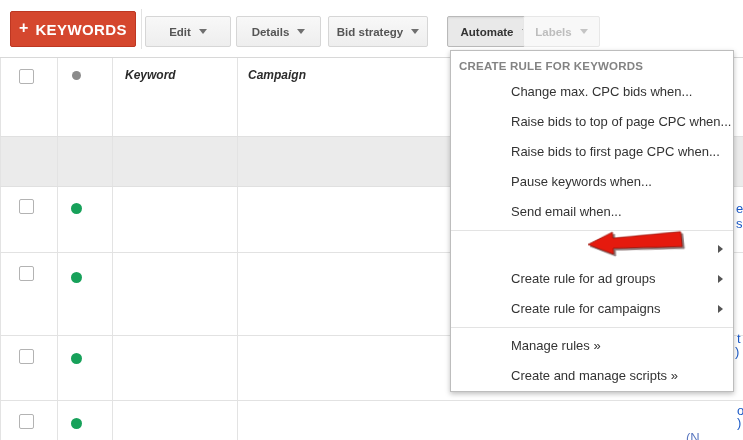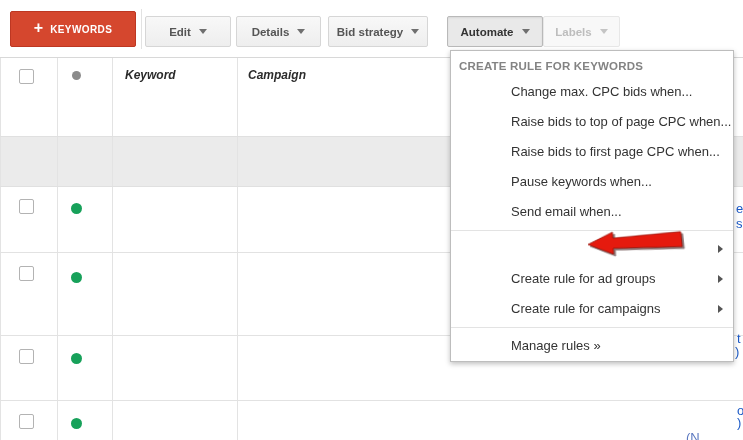--- a/index.html
+++ b/index.html
@@ -9,21 +9,21 @@
     -webkit-font-smoothing:antialiased;
   }
   
   .toolbar{position:absolute;left:0;top:0;width:743px;height:57px;background:#fff;}
   .red-btn{
     position:absolute;left:10px;top:11px;width:126px;height:36px;box-sizing:border-box;
     background:#d5472e;border:1px solid #bd3722;border-radius:2px;color:#fff;
     display:flex;align-items:center;justify-content:center;gap:7px;cursor:pointer;
   }
   .red-btn .plus{font-size:16px;font-weight:bold;line-height:1;margin-top:-2px;}
-  .red-btn .lbl{font-size:10px;font-weight:bold;letter-spacing:.4px;}
+  .red-btn .lbl{font-size:15px;font-weight:bold;letter-spacing:.4px;}
   .tb-divider{position:absolute;left:141px;top:9px;width:1px;height:40px;background:#e2e2e2;}
   .tbtn{
     position:absolute;top:16px;height:31px;box-sizing:border-box;border-radius:2px;
     background:linear-gradient(#f8f8f8,#eeeeee);border:1px solid #d6d6d6;
     color:#555;font-size:11.5px;font-weight:bold;cursor:pointer;
     display:flex;align-items:center;justify-content:center;
   }
   .tbtn .caret{
     display:inline-block;width:0;height:0;margin-left:8px;
     border-left:4px solid transparent;border-right:4px solid transparent;
@@ -89,21 +89,21 @@
     <span class="caret"></span>
   </div>
   <div class="tbtn" style="left:328px;width:100px">
     <span>Bid strategy</span>
     <span class="caret"></span>
   </div>
   <div class="tbtn open" style="left:447px;width:96px">
     <span>Automate</span>
     <span class="caret"></span>
   </div>
-  <div class="tbtn disabled" style="left:543px;width:77px">
+  <div class="tbtn disabled" style="left:523px;width:77px">
     <span>Labels</span>
     <span class="caret"></span>
   </div>
 </div>
 
 <div class="table">
   <div class="total-bg"></div>
 
   <div class="vline" style="left:0"></div>
   <div class="vline" style="left:57px"></div>
@@ -164,19 +164,20 @@
     <span class="subarrow"></span>
   </div>
   <div class="mi">
     <span>Create rule for campaigns</span>
     <span class="subarrow"></span>
   </div>
 
   <div class="msep"></div>
 
   <div class="mi">Manage rules »</div>
+  <div class="mi">Create and manage scripts »</div>
 </div>
 
 <div class="arrow-wrap">
   <svg width="98" height="28" viewBox="0 0 98 28">
     <polygon points="1,14 26,3 26,9 94,6 95,21 26,19 26,25" fill="#e51a0e" stroke="#9b0f06" stroke-width="0.8"></polygon>
   </svg>
 </div>
 
 </body></html>

